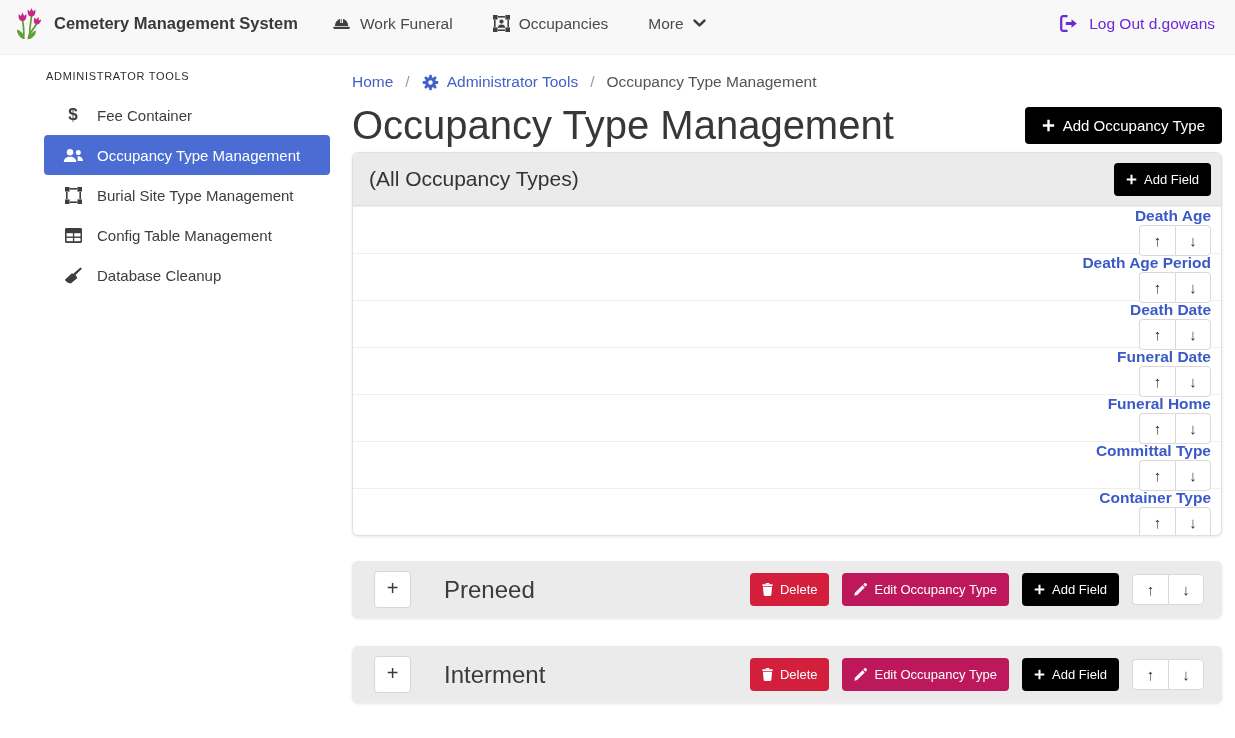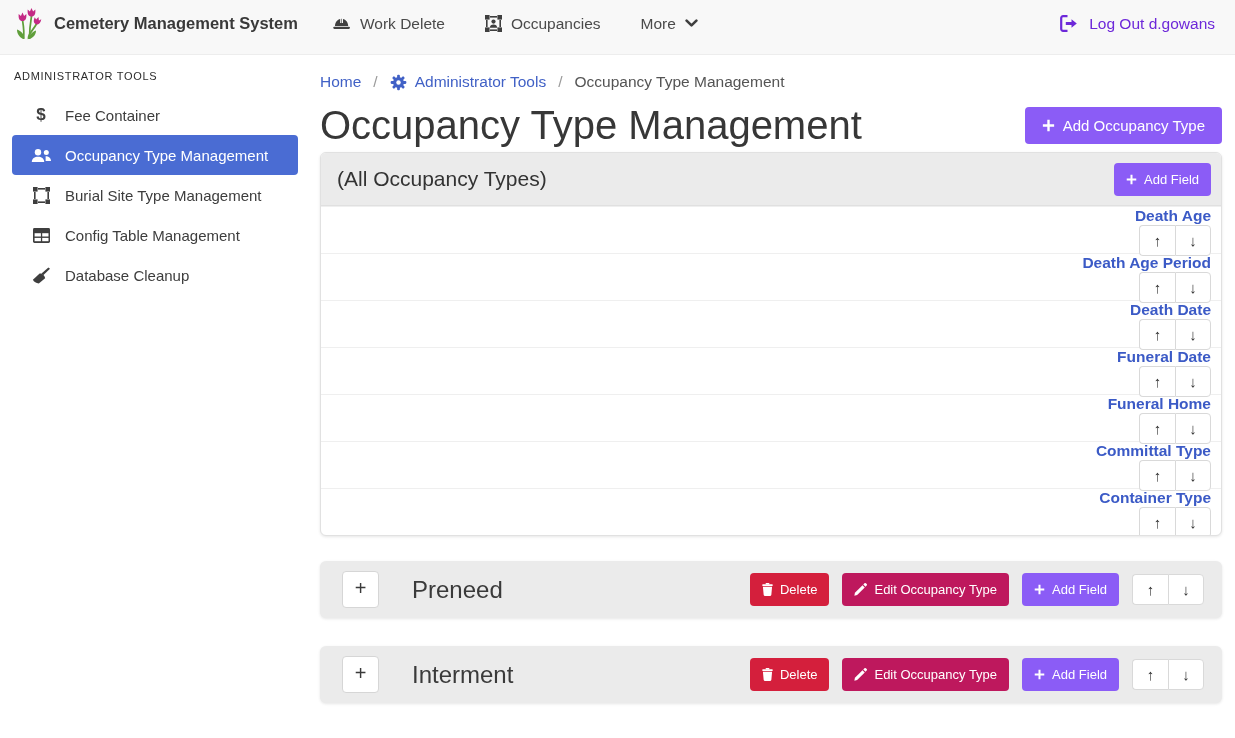--- a/index.html
+++ b/index.html
@@ -20,21 +20,21 @@
   .nav-link {
     display:flex; align-items:center; gap:9px; padding:0 20px;
     font-size:15.5px; color:#4a4a4a; cursor:pointer; text-decoration:none;
   }
   .nav-link .nv-icon { display:flex; color:#3f3f3f; }
   .logout {
     margin-left:auto; display:flex; align-items:center; gap:10px;
     font-size:15.5px; color:#6d28d9; cursor:pointer; text-decoration:none;
   }
   
-  .layout { display:flex; height:683px; }
+  .layout { display:flex; height:683px;padding-left:32px; }
   .sidebar { width:310px; flex:0 0 310px; padding:15px 12px 0; }
   .sidebar-heading {
     font-size:11px; letter-spacing:.7px; color:#2d2d2d; font-weight:400;
     margin:0 0 13px 2px;
   }
   .side-item {
     display:flex; align-items:center; height:40px; border-radius:4px;
     color:#3d3d3d; font-size:15px; cursor:pointer;
   }
   .side-item .si-icon {
@@ -52,21 +52,21 @@
   .crumb-current { color:#545454; }
   .title-row { display:flex; align-items:center; justify-content:space-between; margin-top:12px; }
   .page-title { font-size:40px; font-weight:400; color:#373737; margin:0; }
   
   .btn {
     display:inline-flex; align-items:center; gap:8px; border:none; border-radius:4px;
     color:#fff; cursor:pointer; font-family:inherit; white-space:nowrap;
   }
   .btn-lg { font-size:15px; padding:10px 17px; }
   .btn-sm { font-size:13px; padding:9px 12px; gap:7px; }
-  .btn-green { background:#8b5cf6; }
+  .btn-green { background:#000000; }
   .btn-teal  { background:#be185d; }
   .btn-red   { background:#d41f3c; }
   
   .card {
     margin-top:4px; border:1px solid #e1e1e1; border-radius:6px; background:#fff;
     box-shadow:0 1px 3px rgba(0,0,0,.1); overflow:hidden;
   }
   .card-header {
     background:#ebebeb; height:53px; border-bottom:1px solid #e0e0e0;
     display:flex; align-items:center; justify-content:space-between; padding:0 10px 0 16px;
@@ -127,21 +127,21 @@
   </div>
 
   <nav class="nav-links">
     <a class="nav-link">
       <span class="nv-icon icn">
         <svg width="19" height="15" viewBox="0 0 19 15" fill="currentColor">
           <path d="M3 10 C3 6.3 5.6 3.6 8.2 3 L8.2 7 L9.3 7 L9.3 2.8 L9.9 2.8 L9.9 7 L11 7 L11 3 C13.6 3.6 16.2 6.3 16.2 10 Z"></path>
           <rect x="1.2" y="10.7" width="16.8" height="2.3" rx="1.15"></rect>
         </svg>
       </span>
-      <span>Work Delete</span>
+      <span>Work Funeral</span>
     </a>
     <a class="nav-link">
       <span class="nv-icon icn">
         <svg width="17" height="17" viewBox="0 0 17 17" fill="currentColor">
           <rect x="0" y="0" width="4.6" height="4.6"></rect>
             <rect x="12.4" y="0" width="4.6" height="4.6"></rect>
           <rect x="0" y="12.4" width="4.6" height="4.6"></rect>
             <rect x="12.4" y="12.4" width="4.6" height="4.6"></rect>
           <rect x="5" y="1" width="7" height="1.6"></rect>
             <rect x="5" y="14.4" width="7" height="1.6"></rect>

